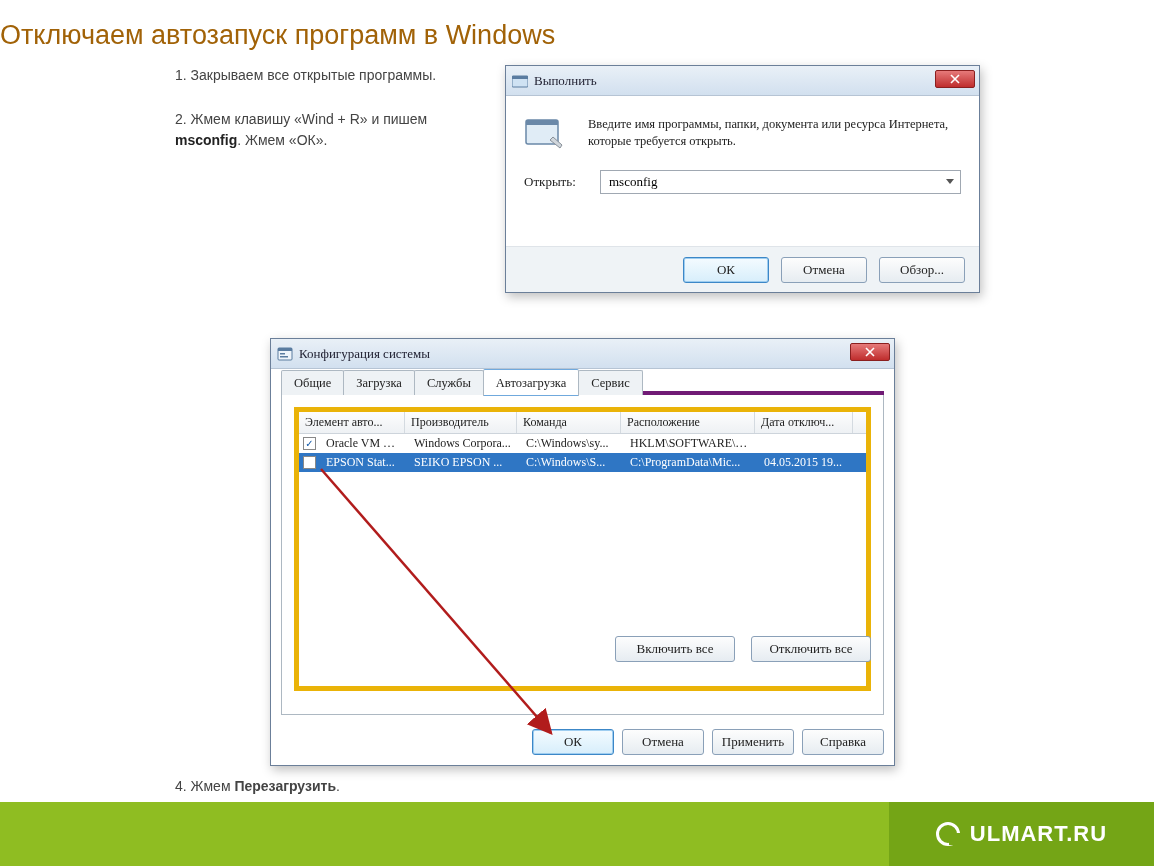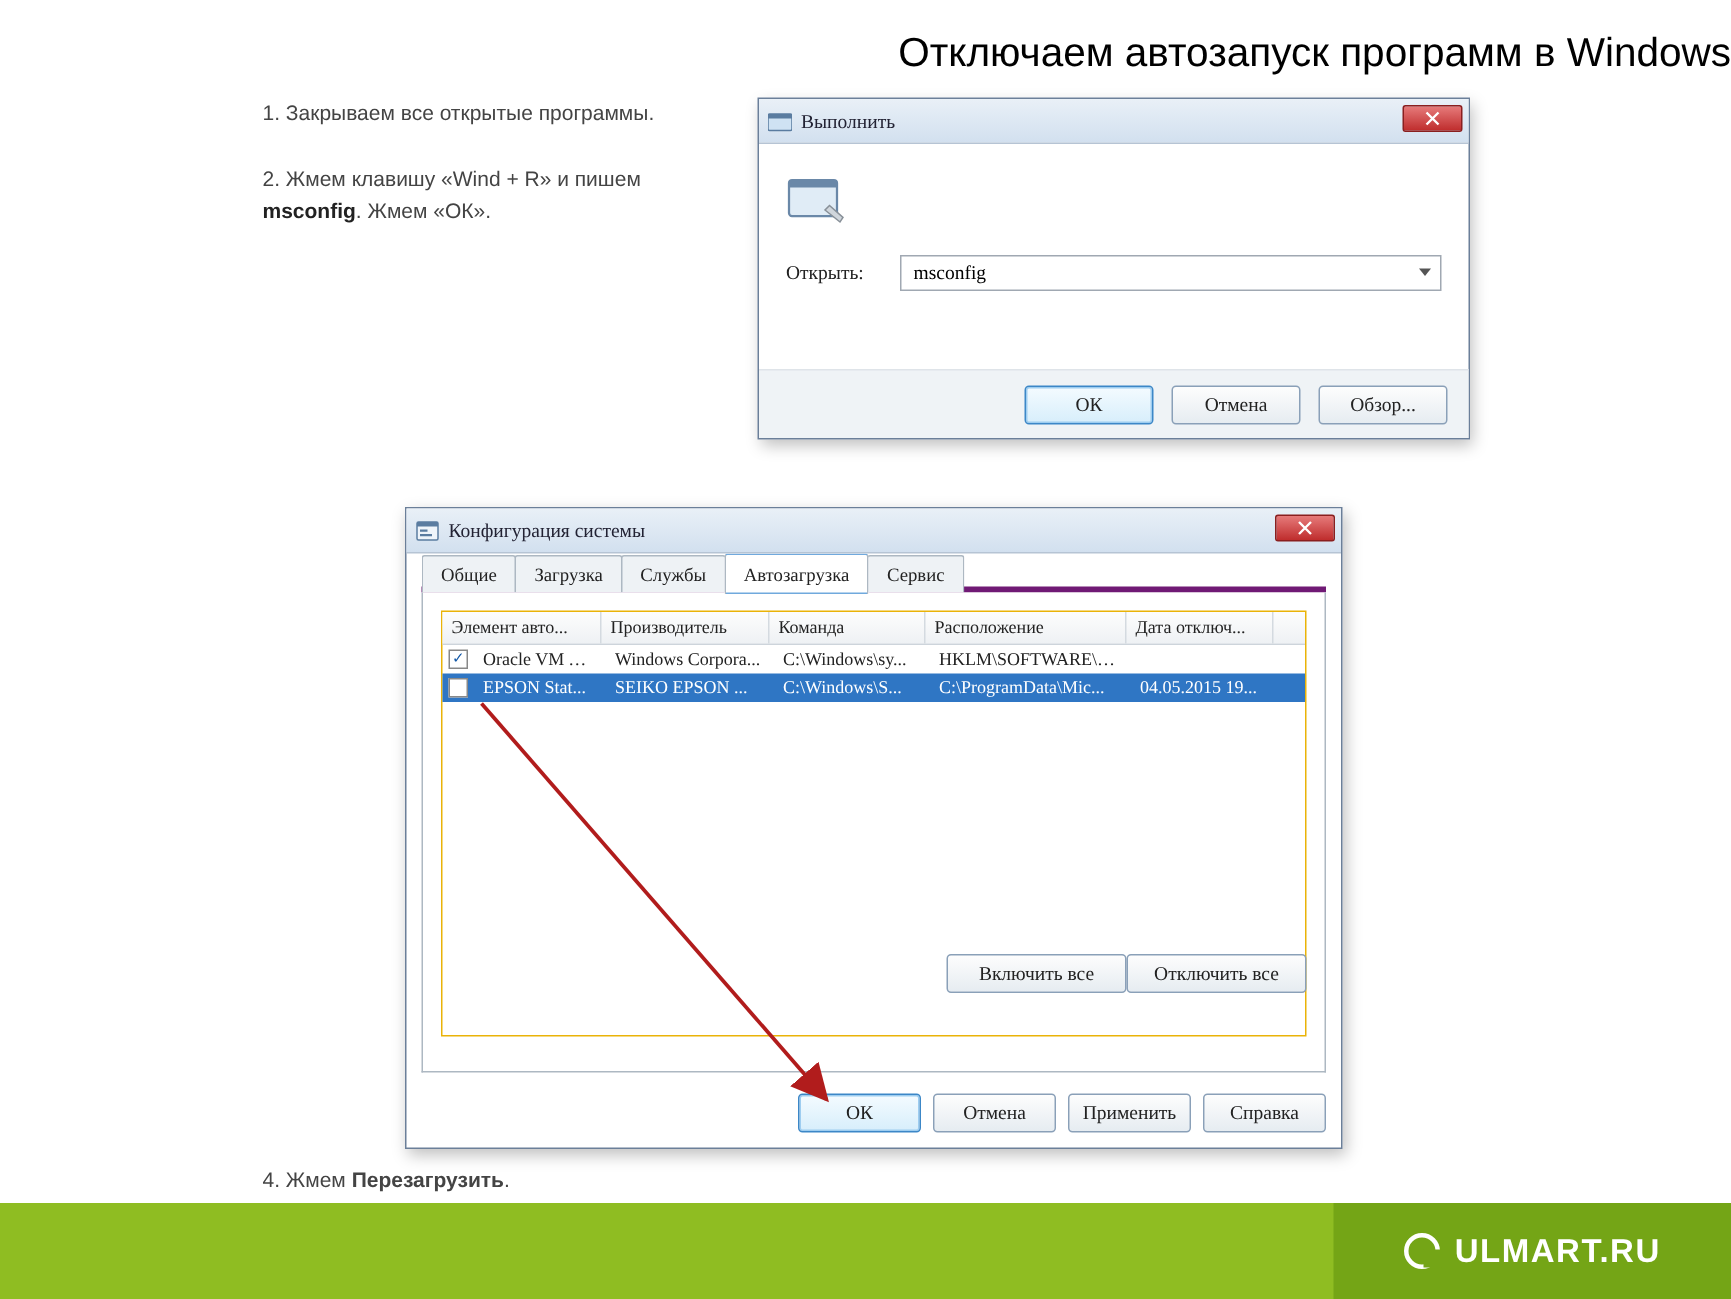--- a/index.html
+++ b/index.html
@@ -1,18 +1,18 @@
 <!DOCTYPE html>
 <html><head>
 <meta charset="utf-8">
 <style>
   * { box-sizing: border-box; margin: 0; padding: 0; }
   body { font-family: "Segoe UI", Tahoma, sans-serif; background: #fff; width: 1154px; height: 866px; position: relative; overflow: hidden; }
 
-  .page-title { font-size: 27px; font-weight: 400; color: #000000; text-align: right; padding-top: 20px; padding-bottom: 12px; }
+  .page-title { font-size: 27px; font-weight: 400; color: #a16207; text-align: left; padding-top: 20px; padding-bottom: 12px; }
 
   .steps { position: absolute; left: 175px; top: 65px; width: 310px; font-size: 14px; color: #444; line-height: 1.55; }
   .steps p { margin-bottom: 22px; }
   .steps b { font-weight: 600; color: #222; }
 
   .step4 { position: absolute; left: 175px; top: 778px; font-size: 14px; color: #444; }
   .step4 b { font-weight: 600; }
 
   
   .win { position: absolute; border: 1px solid #6b7f99; background: #fff; box-shadow: 2px 4px 10px rgba(0,0,0,.25); font-family: Liberation Serif, serif; }
@@ -37,31 +37,31 @@
   .btn-primary { border: 1px solid #3c87c7; box-shadow: inset 0 0 0 1px #9ecdf0; background: linear-gradient(#f4fbff,#d7eefb);}
 
   
   .win-msc { left: 270px; top: 338px; width: 625px; height: 428px; }
   .msc-body { position:absolute; top:30px; left:10px; right:10px; bottom: 10px; }
   .tabs { display:flex; height:26px; border-bottom:4px solid #701a75; }
   .tab { padding: 0 12px; font-size: 12.5px; color:#222; border:1px solid #adb8c2; border-bottom:none; background:#eef2f5; margin-right:-1px; display:flex; align-items:center; height:25px; margin-top:1px; border-radius:2px 2px 0 0;}
   .tab.active { background:#fff; height:27px; margin-top:0; position:relative; z-index:2; box-shadow: 0 -1px 0 #70a9dd inset, 0 1px 0 #fff; border-top:1px solid #70a9dd;}
   .tabcontent { border:1px solid #adb8c2; border-top:none; background:#fff; position:absolute; top:26px; left:0; right:0; bottom:40px; padding:12px;}
 
-  .listview { border:1px solid #eab308; height: 284px; position:relative; background:#fff;}
+  .listview { border:5px solid #eab308; height: 284px; position:relative; background:#fff;}
   .lv-head { display:flex; height:22px; background:linear-gradient(#fdfdfd,#eef1f4); border-bottom:1px solid #cdd4db; font-size:12px; color:#222;}
   .lv-col { border-right:1px solid #d4dae0; padding:3px 6px; overflow:hidden; white-space:nowrap; text-overflow:ellipsis;}
   .c0{width:106px}.c1{width:112px}.c2{width:104px}.c3{width:134px}.c4{width:98px}
   .lv-row { display:flex; height:19px; font-size:12px; color:#222; align-items:center;}
   .lv-row .lv-col{border:none;}
   .lv-cb { width:13px; height:13px; border:1px solid #888; margin: 0 4px 0 4px; display:inline-flex; align-items:center; justify-content:center; background:#fff;}
   .lv-cb.checked::after{content:"✓"; font-size:10px; line-height:10px; color:#1258a8;}
   .lv-row.selected { background:#2f76c4; color:#fff;}
 
-  .msc-row-btns { position:absolute; right:12px; bottom: 52px; display:flex; padding-left:36px;}
+  .msc-row-btns { position:absolute; right:12px; bottom: 52px; display:flex; gap:16px;padding-left:36px;}
   .msc-row-btns .btn{ width:120px;}
 
   .msc-bot-btns { position:absolute; right:0; bottom:0; display:flex; gap:8px;}
   .msc-bot-btns .btn{ width:82px;}
 
   
   .arrow-svg { position:absolute; left:0; top:0; width:625px; height:428px; pointer-events:none;}
 
   
   .footer { position:absolute; left:0; right:0; bottom:0; height:64px; background:#8fbd22; }
@@ -95,20 +95,21 @@
           <path d="M1 1 L9 9 M9 1 L1 9" stroke="#fff" stroke-width="1.6"></path>
         </svg>
     </div>
   </div>
   <div class="run-body">
     <svg class="run-icon" viewBox="0 0 40 36">
       <rect x="2" y="4" width="32" height="24" rx="2" fill="#e0ecf6" stroke="#6a88a8" stroke-width="1.5"></rect>
       <rect x="2" y="4" width="32" height="5" fill="#6a88a8"></rect>
       <path d="M26 24 l10 8 l2 -3 l-9 -8 z" fill="#d0d6dc" stroke="#889098"></path>
     </svg>
+    <div class="run-text">Введите имя программы, папки, документа или ресурса Интернета, которые требуется открыть.</div>
   </div>
   <div class="run-open-row">
     <div class="run-open-label">Открыть:</div>
     <div class="combo">
       <span>msconfig</span>
       <span class="caret"></span>
     </div>
   </div>
   <div class="run-buttons">
     <div class="btn btn-primary">ОК</div>

